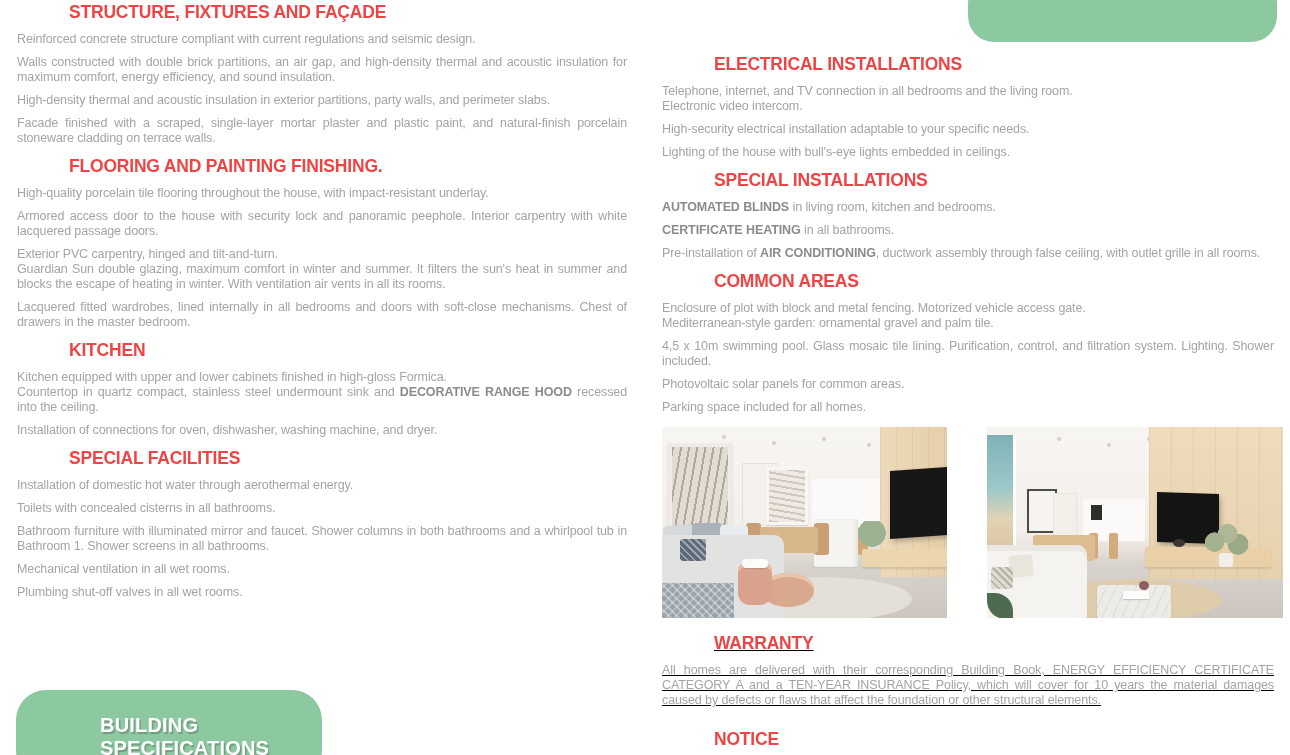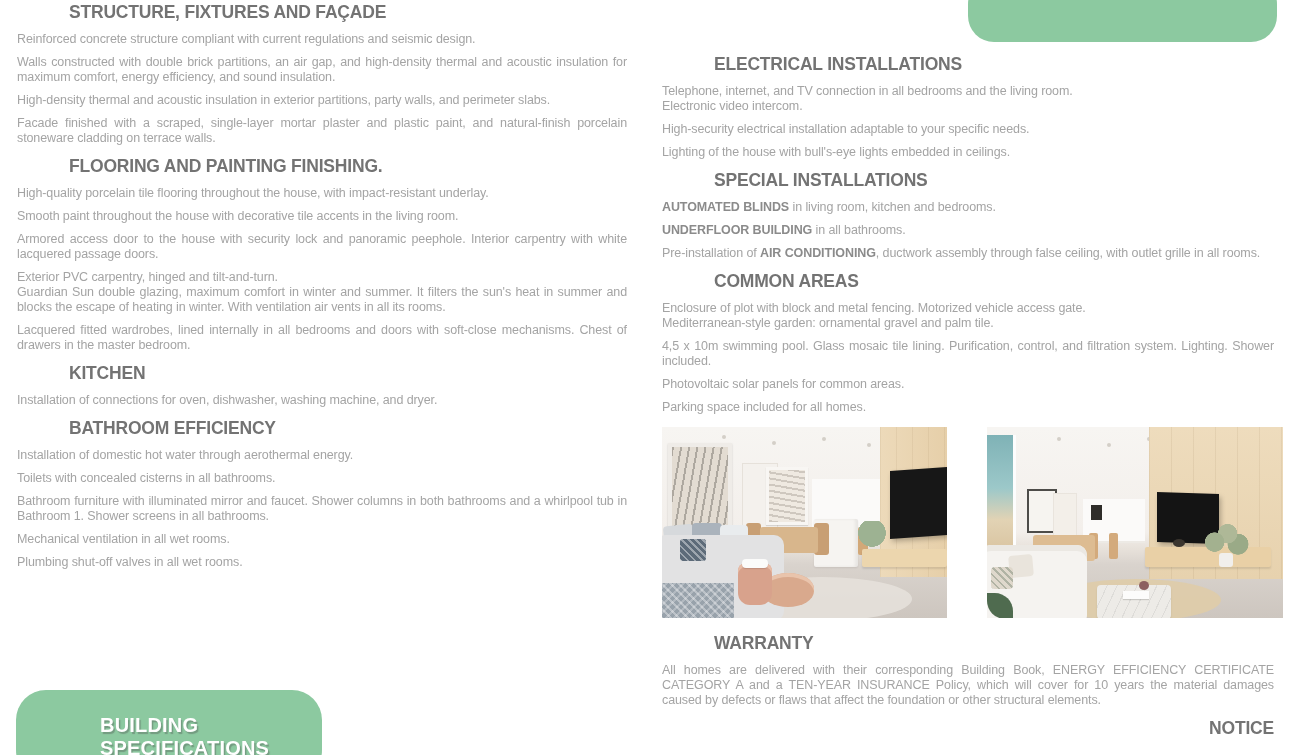--- a/index.html
+++ b/index.html
@@ -3,21 +3,21 @@
 <meta charset="utf-8">
 <title>Building Specifications</title>
 <style>
   html,body { margin:0; padding:0; background:#ffffff; }
   .page {
     position:relative; width:1290px; height:755px; overflow:hidden;
     background:#ffffff; font-family:"Liberation Sans", sans-serif;
   }
   
   .gh {
-    font-weight:bold; font-size:17.5px; line-height:20px; color:#737373;
+    font-weight:bold; font-size:17.5px; line-height:20px; color:#ef4444;
     margin:10px 0 10px 52px; letter-spacing:-0.2px; white-space:nowrap;
   }
   .gh.first-left { margin-top:2px; }
   .gh.first-right { margin-top:46px; }
   .bp {
     font-size:12.5px; line-height:15px; color:#a4a4a4; text-align:justify;
     margin:8px 0; letter-spacing:-0.1px;
   }
   .bi { font-weight:bold; color:#8b8b8b; }
   .col-left  { position:absolute; left:17px;  top:0; width:610px; }
@@ -30,21 +30,21 @@
   .badge {
     position:absolute; left:16px; top:690px; width:306px; height:90px;
     background:#8cc9a0; border-radius:30px;
   }
   .badge-text {
     padding:24px 0 0 84px; font-weight:bold; font-size:20px; line-height:23px;
     color:#ffffff; letter-spacing:0.2px;
     text-shadow:1.5px 1.5px 1px rgba(70,70,70,0.35);
   }
   
-  .warranty-block { position:absolute; left:0; top:615px; width:612px; }
+  .warranty-block { position:absolute; left:0; top:615px; width:612px;text-decoration:underline; }
   .notice-block   { position:absolute; left:0; top:700px; width:612px; }
   .notice-p {
     font-size:12px; line-height:15px; color:#8cc7a2; letter-spacing:-0.1px;
     text-align:justify; -moz-text-align-last:justify; text-align-last:justify;
     text-decoration:underline dotted #b9dbc6; text-decoration-thickness:1px;
     text-underline-offset:3px; margin:23px 0;
   }
   
   .ph {
     position:absolute; top:419px; height:191px; overflow:hidden;
@@ -139,51 +139,51 @@
   <div class="col-left">
 
     <h2 class="gh first-left">STRUCTURE, FIXTURES AND FAÇADE</h2>
     <p class="bp">Reinforced concrete structure compliant with current regulations and seismic design.</p>
     <p class="bp">Walls constructed with double brick partitions, an air gap, and high-density thermal and acoustic insulation for maximum comfort, energy efficiency, and sound insulation.</p>
     <p class="bp">High-density thermal and acoustic insulation in exterior partitions, party walls, and perimeter slabs.</p>
     <p class="bp">Facade finished with a scraped, single-layer mortar plaster and plastic paint, and natural-finish porcelain stoneware cladding on terrace walls.</p>
 
     <h2 class="gh">FLOORING AND PAINTING FINISHING.</h2>
     <p class="bp">High-quality porcelain tile flooring throughout the house, with impact-resistant underlay.</p>
-    <p class="bp">Smooth paint throughout the house with decorative tile accents in the living room.</p>
 
     <p class="bp">Armored access door to the house with security lock and panoramic peephole. Interior carpentry with white lacquered passage doors.</p>
     <p class="bp"><span>Exterior PVC carpentry, hinged and tilt-and-turn.</span><br><span>Guardian Sun double glazing, maximum comfort in winter and summer. It filters the sun's heat in summer and blocks the escape of heating in winter. With ventilation air vents in all its rooms.</span></p>
     <p class="bp">Lacquered fitted wardrobes, lined internally in all bedrooms and doors with soft-close mechanisms. Chest of drawers in the master bedroom.</p>
 
     <h2 class="gh">KITCHEN</h2>
+    <p class="bp"><span>Kitchen equipped with upper and lower cabinets finished in high-gloss Formica.</span><br><span>Countertop in quartz compact, stainless steel undermount sink and </span><span class="bi">DECORATIVE RANGE HOOD</span><span> recessed into the ceiling.</span></p>
     <p class="bp">Installation of connections for oven, dishwasher, washing machine, and dryer.</p>
 
-    <h2 class="gh">BATHROOM EFFICIENCY</h2>
+    <h2 class="gh">SPECIAL FACILITIES</h2>
     <p class="bp">Installation of domestic hot water through aerothermal energy.</p>
     <p class="bp">Toilets with concealed cisterns in all bathrooms.</p>
     <p class="bp">Bathroom furniture with illuminated mirror and faucet. Shower columns in both bathrooms and a whirlpool tub in Bathroom 1. Shower screens in all bathrooms.</p>
     <p class="bp">Mechanical ventilation in all wet rooms.</p>
     <p class="bp">Plumbing shut-off valves in all wet rooms.</p>
   </div>
 
   <div class="badge">
     <div class="badge-text"><span>BUILDING</span><br><span>SPECIFICATIONS</span></div>
   </div>
 
   <div class="col-right">
 
     <h2 class="gh first-right">ELECTRICAL INSTALLATIONS</h2>
     <p class="bp"><span>Telephone, internet, and TV connection in all bedrooms and the living room.</span><br><span>Electronic video intercom.</span></p>
     <p class="bp">High-security electrical installation adaptable to your specific needs.</p>
     <p class="bp">Lighting of the house with bull's-eye lights embedded in ceilings.</p>
 
     <h2 class="gh">SPECIAL INSTALLATIONS</h2>
     <p class="bp"><span class="bi">AUTOMATED BLINDS</span><span> in living room, kitchen and bedrooms.</span></p>
-    <p class="bp"><span class="bi">UNDERFLOOR BUILDING</span><span> in all bathrooms.</span></p>
+    <p class="bp"><span class="bi">CERTIFICATE HEATING</span><span> in all bathrooms.</span></p>
     <p class="bp"><span>Pre-installation of </span><span class="bi">AIR CONDITIONING</span><span>, ductwork assembly through false ceiling, with outlet grille in all rooms.</span></p>
 
     <h2 class="gh">COMMON AREAS</h2>
     <p class="bp"><span>Enclosure of plot with block and metal fencing. Motorized vehicle access gate.</span><br><span>Mediterranean-style garden: ornamental gravel and palm tile.</span></p>
     <p class="bp">4,5 x 10m swimming pool. Glass mosaic tile lining. Purification, control, and filtration system. Lighting. Shower included.</p>
     <p class="bp">Photovoltaic solar panels for common areas.</p>
     <p class="bp">Parking space included for all homes.</p>
 
     <div class="ph" id="photo1">
       <div class="dot" style="left:60px;top:8px;"></div>
@@ -243,18 +243,18 @@
       <div class="p2-books"></div>
       <div class="p2-cup"></div>
     </div>
 
     <div class="warranty-block">
       <h2 class="gh" style="margin-top:10px;">WARRANTY</h2>
       <p class="bp">All homes are delivered with their corresponding Building Book, ENERGY EFFICIENCY CERTIFICATE CATEGORY A and a TEN-YEAR INSURANCE Policy, which will cover for 10 years the material damages caused by defects or flaws that affect the foundation or other structural elements.</p>
     </div>
 
     <div class="notice-block">
-      <h2 class="gh" style="margin-top:10px;text-align:right;">NOTICE</h2>
+      <h2 class="gh" style="margin-top:21px;">NOTICE</h2>
       <p class="notice-p">This report is subject to possible changes due to technical reasons, implementation, discontinuation or lack</p>
     </div>
 
   </div>
 </div>
 
 </body></html>

